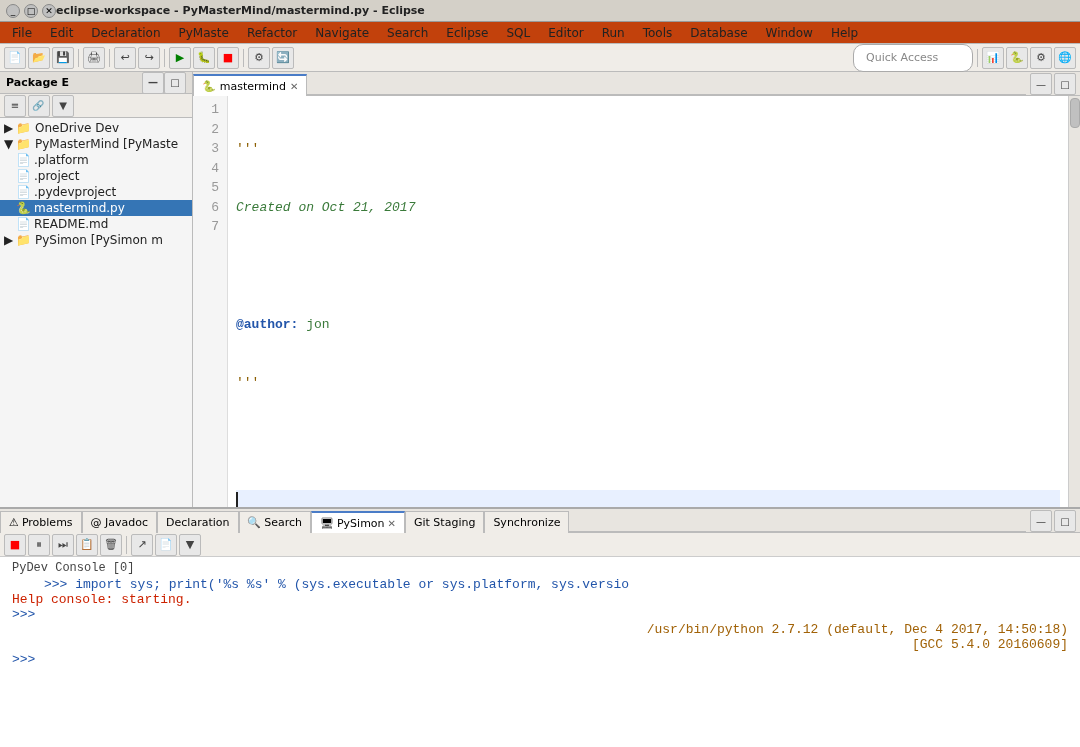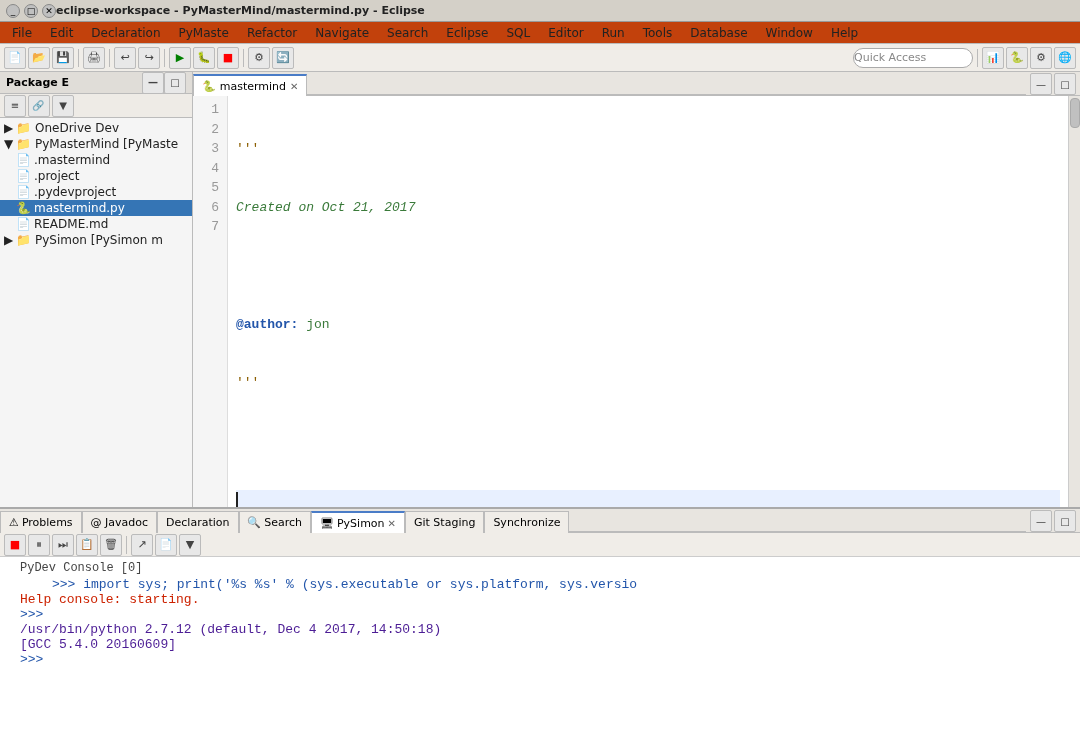--- a/index.html
+++ b/index.html
@@ -60,25 +60,25 @@
       font-size: 11px; cursor: pointer; color: #444;
     }
     .toolbar-separator { width: 1px; height: 18px; background: #bbb; margin: 0 2px; }
     .toolbar-spacer { flex: 1; }
 
     
     #quick-access-box {
       background: white;
       border: 1px solid #aaa;
       border-radius: 10px;
-      height: 20px;
+      height: 28px;
       width: 120px;
       display: flex;
       align-items: center;
-      padding: 0 0;
+      padding: 0 12px;
       font-size: 11px;
       color: #888;
     }
 
     
     #main-layout {
       display: flex;
       height: calc(747px - 22px - 22px - 28px);
       flex-direction: column;
     }
@@ -240,28 +240,28 @@
       display: flex;
       align-items: center;
       padding: 0 4px;
       gap: 2px;
     }
     #console-content {
       flex: 1;
       overflow: auto;
       font-family: 'Courier New', Courier, monospace;
       font-size: 13px;
-      padding: 4px 20px;
+      padding: 4px 12px;
       background: white;
       border-radius: 24px;
     }
     .console-label { color: #444; font-size: 12px; margin-bottom: 2px; }
     .console-input { color: #2255aa; margin-left: 32px; }
     .console-prompt { color: #2255aa; }
-    .console-output { color: #4c1d95; }
+    .console-output { color: #a16207; text-align: right; }
     .console-error { color: #cc2200; }
   </style>
 </head>
 <body>
 
 <div id="titlebar">
   <div id="titlebar-controls">
     <div class="title-btn">_</div>
     <div class="title-btn">□</div>
     <div class="title-btn">✕</div>
@@ -334,21 +334,21 @@
           <span style="color:#555;">📁</span>&nbsp;
           <span>OneDrive Dev</span>
         </div>
         <div class="tree-item">
           <span class="tree-icon">▼</span>
           <span style="color:#555;">📁</span>&nbsp;
           <span>PyMasterMind [PyMaste</span>
         </div>
         <div class="tree-item tree-indent-1">
           <span class="tree-icon">📄</span>
-          <span>.mastermind</span>
+          <span>.platform</span>
         </div>
         <div class="tree-item tree-indent-1">
           <span class="tree-icon">📄</span>
           <span>.project</span>
         </div>
         <div class="tree-item tree-indent-1">
           <span class="tree-icon">📄</span>
           <span>.pydevproject</span>
         </div>
         <div class="tree-item tree-indent-1 selected">

